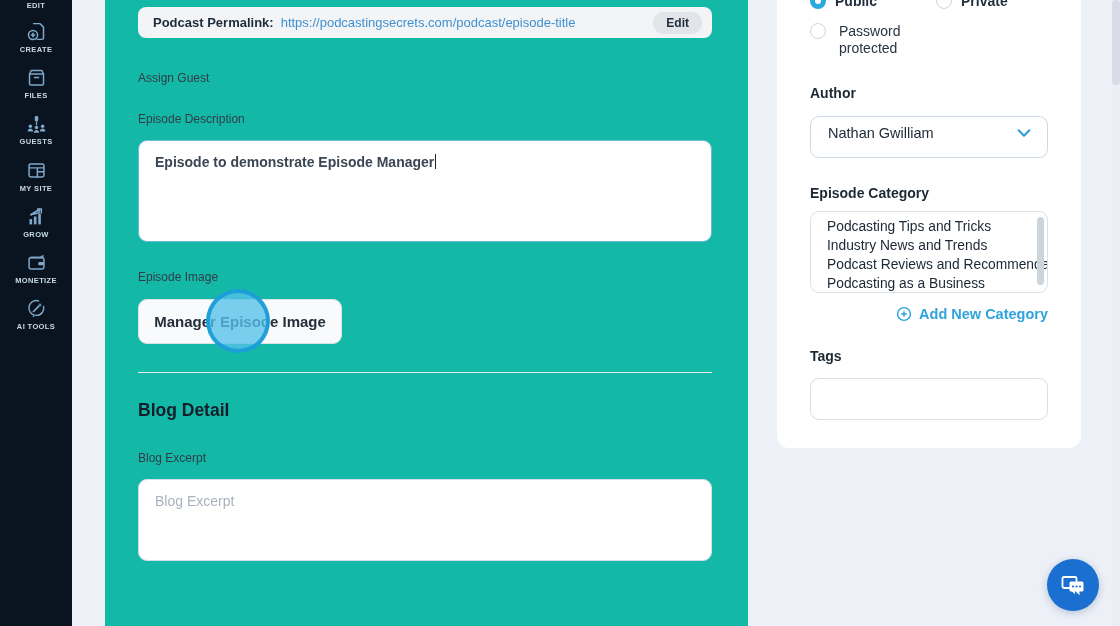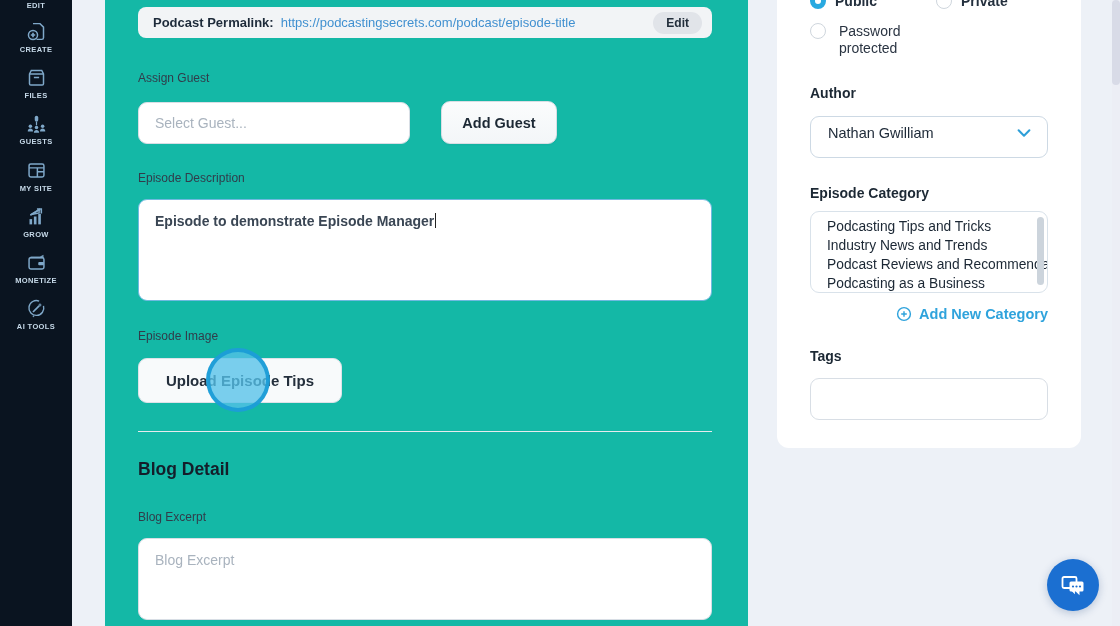--- a/index.html
+++ b/index.html
@@ -257,31 +257,27 @@
 <main class="center-card">
   <div class="center-inner">
 
     <div class="permalink-bar">
       <span class="permalink-label">Podcast Permalink:</span>
       <a class="permalink-url">https://podcastingsecrets.com/podcast/episode-title</a>
       <button class="edit-btn">Edit</button>
     </div>
 
     <div class="field-label lbl-assign">Assign Guest</div>
-    <div class="guest-row">
-      <input class="guest-input" placeholder="Select Guest..." style="">
-      <button class="add-guest-btn">Add Guest</button>
-    </div>
 
     <div class="field-label lbl-desc">Episode Description</div>
     <div class="desc-box"><span>Episode to demonstrate Episode Manager</span><span class="caret"></span></div>
 
     <div class="field-label lbl-img">Episode Image</div>
     <div class="upload-wrap">
-      <button class="upload-btn">Upload Episode Tips</button>
+      <button class="upload-btn">Manager Episode Image</button>
       <div class="click-circle"></div>
     </div>
 
     <div class="divider"></div>
 
     <h2 class="blog-heading">Blog Detail</h2>
 
     <div class="field-label lbl-excerpt">Blog Excerpt</div>
     <textarea class="excerpt-box" placeholder="Blog Excerpt" style=""></textarea>
 

